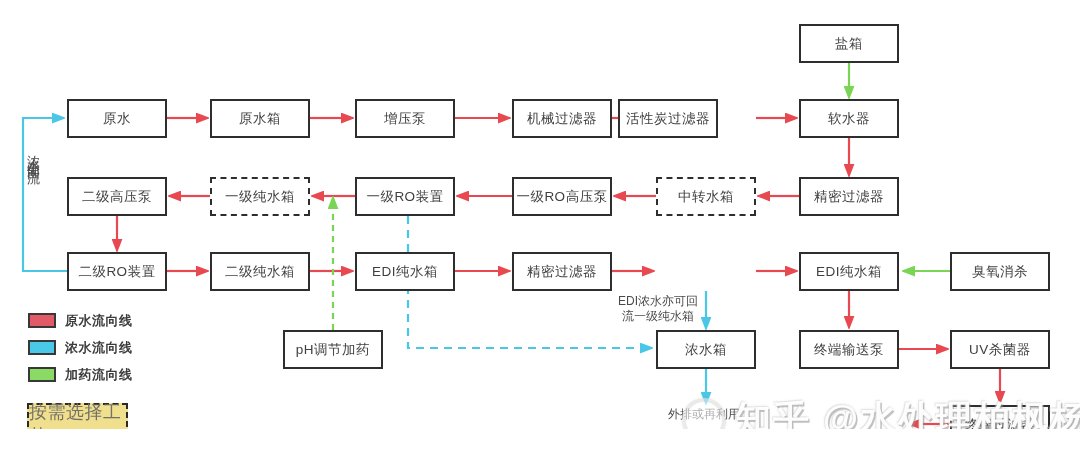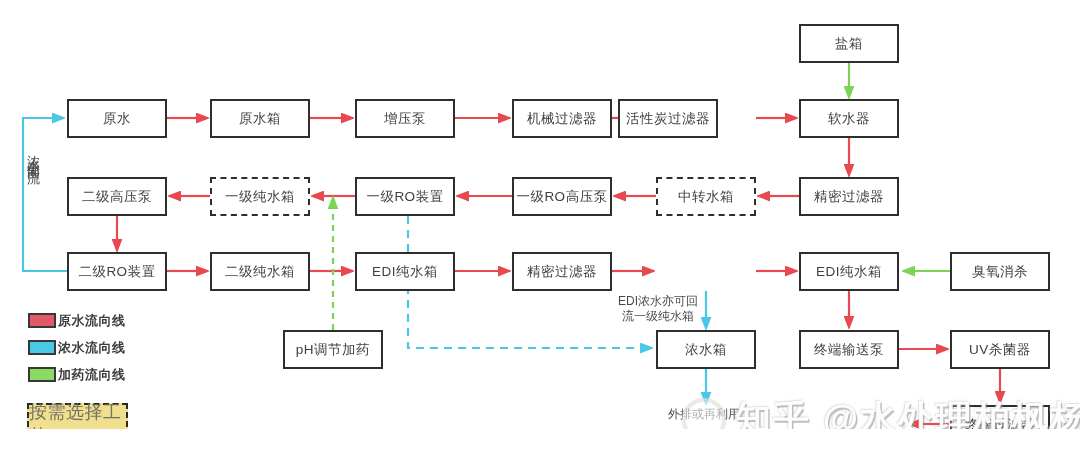--- a/index.html
+++ b/index.html
@@ -35,21 +35,21 @@
   .note{
     position:absolute;z-index:2;font-size:12px;color:#4a4a4a;line-height:15px;
     text-align:center;white-space:nowrap;
   }
 
   .legend{position:absolute;left:28px;top:312px;z-index:2;}
   .legend-row{display:flex;align-items:center;height:17px;margin-bottom:10px;}
   .legend-swatch{
     width:28px;height:15px;border:2px solid #383838;box-sizing:border-box;flex:none;
   }
-  .legend-label{margin-left:2px;font-size:13px;font-weight:700;color:#3c3c3c;letter-spacing:.5px;}
+  .legend-label{margin-left:9px;font-size:13px;font-weight:700;color:#3c3c3c;letter-spacing:.5px;}
   .optional-box{
     position:absolute;left:27px;top:403px;z-index:2;width:101px;height:42px;box-sizing:border-box;
     border:2.5px dashed #2a2a2a;display:flex;align-items:center;justify-content:center;
     font-size:18px;color:#73716a;letter-spacing:.5px;
   }
 
   .watermark{
     position:absolute;left:682px;top:395px;z-index:10;display:flex;align-items:center;
     pointer-events:none;
   }

